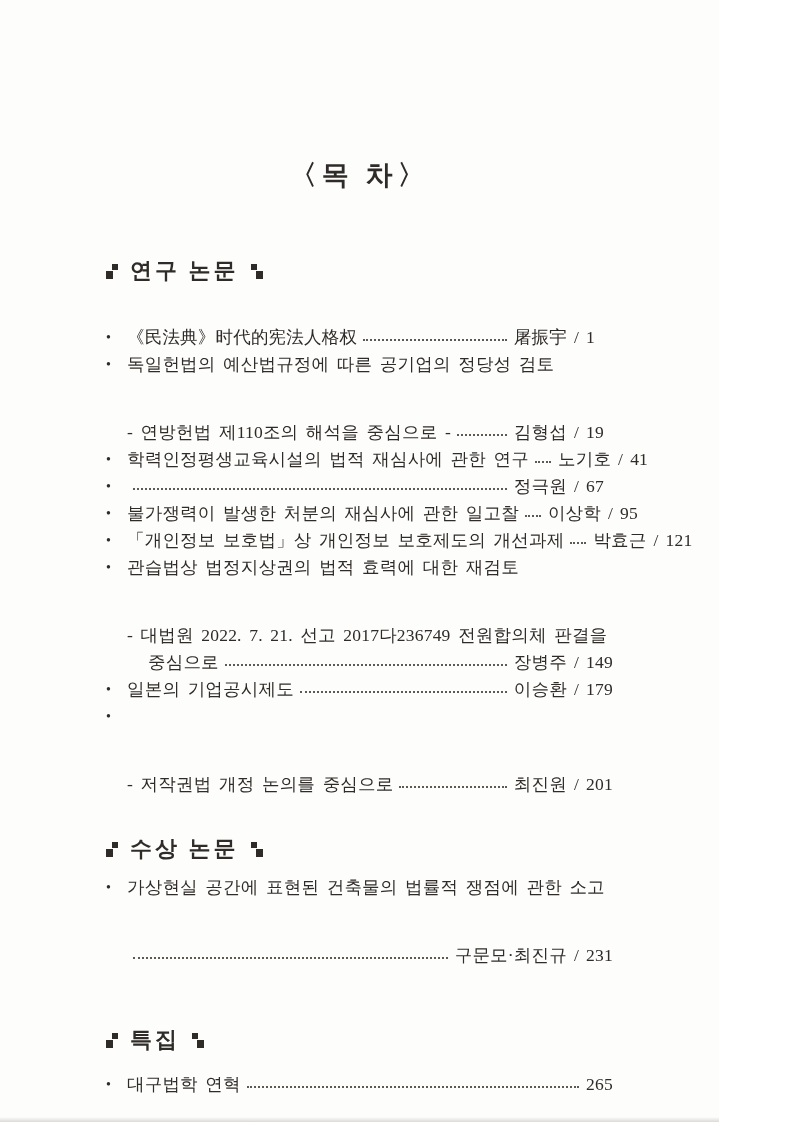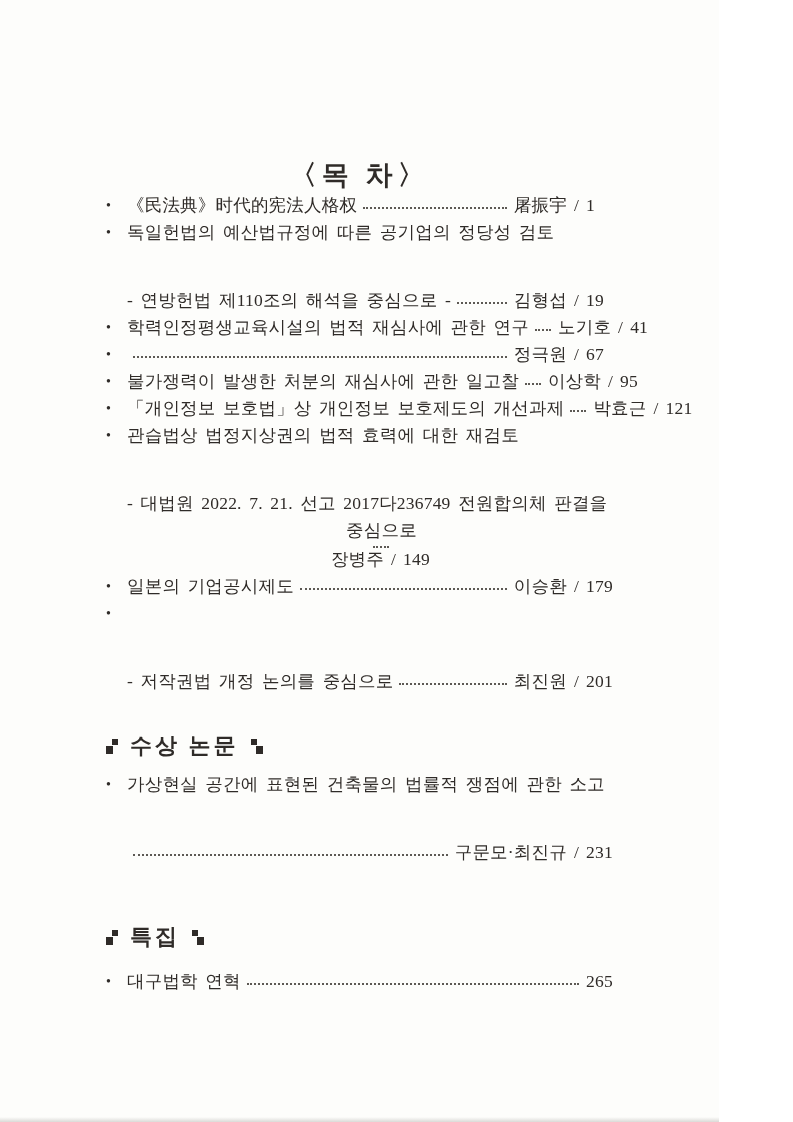--- a/index.html
+++ b/index.html
@@ -50,21 +50,21 @@
   .row {
     display: flex;
     align-items: center;
     font-size: 17.5px;
     line-height: 27px;
     min-height: 27px;
     word-spacing: 3px;
     letter-spacing: 0.2px;
   }
   .row.ind1 { padding-left: 21px; margin-top: 41px; }
-  .row.ind2 { padding-left: 42px; flex-direction: column; }
+  .row.ind2 { padding-left: 42px; }
   .bullet {
     flex: none;
     width: 21px;
     font-size: 14px;
     color: var(--ink);
   }
   .t { flex: none; white-space: nowrap; text-align: right; }
   .leader {
     flex: 1 1 auto;
     min-width: 16px;
@@ -87,20 +87,35 @@
   }
 </style>
 </head>
 <body>
 
 <div class="page">
   <h1 class="title">〈목 차〉</h1>
   <div class="content">
     <div id="sections">
         <section class="toc-section">
+          <div class="sec-heading">
+            <span class="deco left">
+              <svg width="13" height="15" viewBox="0 0 13 15" aria-hidden="true">
+                <rect x="6" y="0" width="6" height="6" fill="currentColor"></rect>
+                <rect x="0" y="7" width="7" height="8" fill="currentColor"></rect>
+              </svg>
+            </span>
+            <span class="sec-heading-label">연구 논문</span>
+            <span class="deco right">
+              <svg width="13" height="15" viewBox="0 0 13 15" aria-hidden="true">
+                <rect x="6" y="0" width="6" height="6" fill="currentColor"></rect>
+                <rect x="0" y="7" width="7" height="8" fill="currentColor"></rect>
+              </svg>
+            </span>
+          </div>
           <div class="row">
             <span class="bullet">•</span>
             <span class="t">《民法典》时代的宪法人格权</span>
             <span class="leader"></span>
             <span class="cluster">
               <span class="author">屠振宇</span>
               <span class="sep">/</span>
               <span class="pagenum">1</span>
             </span>
           </div>

